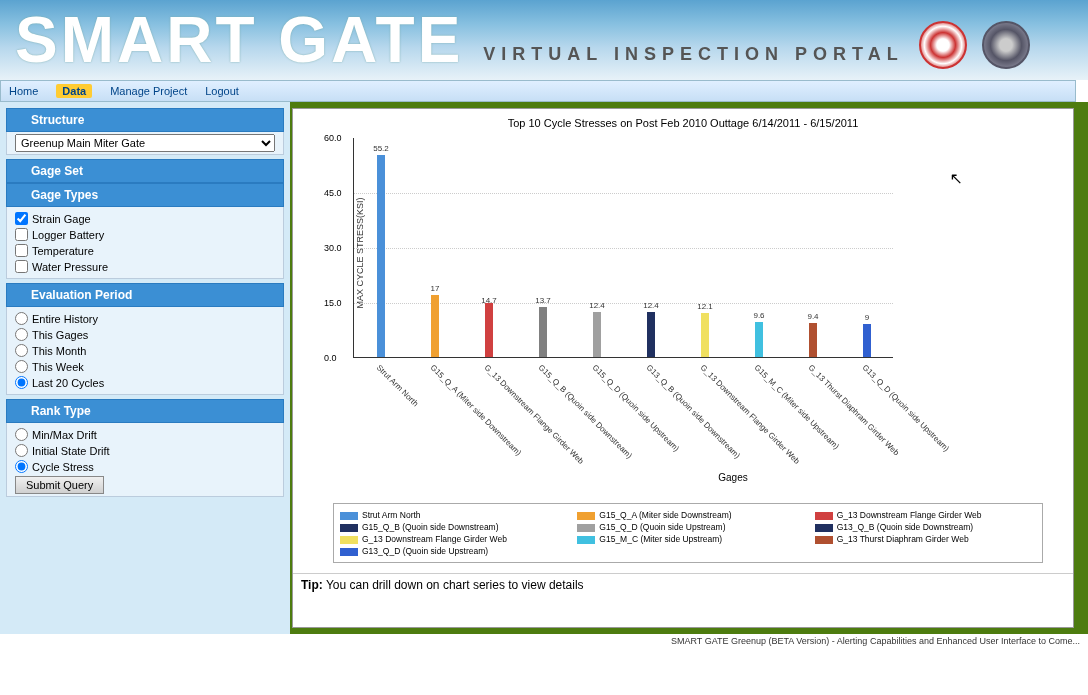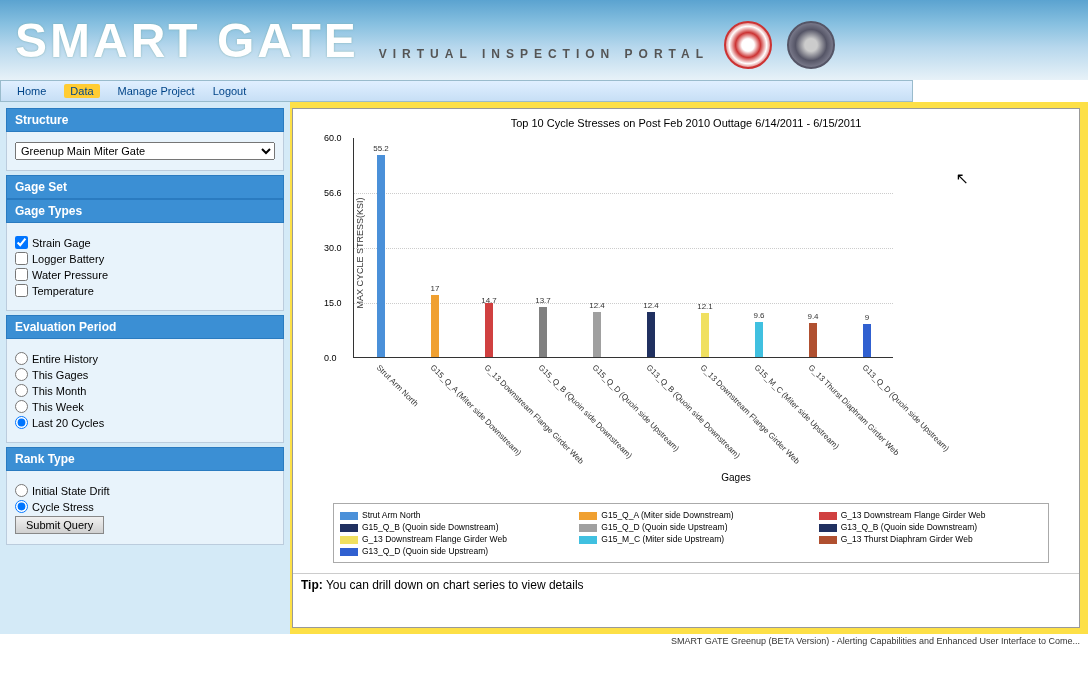--- a/index.html
+++ b/index.html
@@ -7,68 +7,68 @@
   
   .header-banner {
     width: 1088px; height: 80px;
     background: linear-gradient(to bottom, #5ba3d0 0%, #87c0e0 30%, #b8d8ed 60%, #e8f2f8 100%);
     position: relative;
     display: flex;
     align-items: center;
   }
   .banner-title {
     font-family: "Arial Black", Arial, sans-serif;
-    font-size: 48px; font-weight: 900;
+    font-size: 64px; font-weight: 900;
     color: #fff; letter-spacing: 3px;
     padding-left: 15px;
     text-shadow: 0 0 2px #7aa;
   }
   .banner-subtitle {
-    font-size: 12px; letter-spacing: 6px;
+    font-size: 18px; letter-spacing: 6px;
     color: #555; font-weight: bold;
     margin-left: 20px; margin-top: 28px;
   }
   .seal { width: 48px; height: 48px; border-radius: 50%; margin-left: 15px; margin-top: 10px;}
   .seal1 { background: radial-gradient(circle, #fff 20%, #c33 40%, #fff 60%, #c33 80%); border: 2px solid #c33; }
   .seal2 { background: radial-gradient(circle, #ccc 20%, #556 50%, #889 80%); border: 2px solid #556; }
   
   .nav-bar {
-    width: 913px; height: 22px;
+    width: 1076px; height: 22px;
     background: linear-gradient(to bottom, #e0efff 0%, #c7dff5 100%);
     border: 1px solid #9bc;
     display: flex; align-items: center;
-    padding-left: 16px;
+    padding-left: 8px;
     gap: 18px;
   }
   .nav-item { font-size: 11px; color: #004488; cursor: pointer; }
-  .nav-item.active { background: #ffcc33; padding: 1px 6px; border-radius: 2px; font-weight: normal;}
+  .nav-item.active { background: #ffcc33; padding: 1px 6px; border-radius: 2px; font-weight: bold;}
   
   .main-layout { display: flex; width: 1088px; background: #d4eaf7; }
   
   .sidebar { width: 290px; padding: 6px; background: #d4eaf7; }
   .section-header {
     background: #3b8fd4; color: #fff;
-    padding: 4px 8px; font-size: 12px; font-weight: bold;
+    padding: 4px 24px; font-size: 12px; font-weight: bold;
     border: 1px solid #2a7bc0;
   }
   .section-body {
-    background: #e8f3fb; padding: 10px 8px;
+    background: #e8f3fb; padding: 2px 8px;
     border: 1px solid #bcd; border-top: none;
     margin-bottom: 4px;
   }
   .section-body select { width: 100%; font-size: 11px; padding: 1px;}
   .checkbox-row, .radio-row { display: flex; align-items: center; gap: 4px; margin: 3px 0; font-size: 11px;}
   .checkbox-row input, .radio-row input { margin: 0;}
   .submit-btn {
     background: linear-gradient(to bottom, #f0f0f0, #d0d0d0);
     border: 1px solid #888; padding: 2px 10px;
     font-size: 11px; cursor: pointer;
   }
   
-  .content { flex: 1; background: #fde047; padding: 6px 8px 6px 2px; }
+  .content { flex: 1; background: #4d7c0f; padding: 6px 14px 6px 2px; }
   .chart-panel {
     background: #fff; border: 1px solid #999;
     width: 100%; min-height: 520px;
     position: relative;
   }
   .chart-title { text-align: center; font-size: 11px; padding: 8px 0 4px 0; }
   
   .chart-area {
     position: relative; width: 540px; height: 220px;
     margin-left: 60px; margin-top: 5px;
@@ -144,25 +144,25 @@
         <label class="checkbox-row">
           <input type="checkbox" checked="" style="">
           <span>Strain Gage</span>
         </label>
         <label class="checkbox-row">
           <input type="checkbox" style="">
           <span>Logger Battery</span>
         </label>
         <label class="checkbox-row">
           <input type="checkbox" style="">
-          <span>Water Pressure</span>
+          <span>Temperature</span>
         </label>
         <label class="checkbox-row">
           <input type="checkbox" style="">
-          <span>Temperature</span>
+          <span>Water Pressure</span>
         </label>
       </div>
 
     <div class="section-header">Evaluation Period</div>
     <div class="section-body" id="eval-period-body">
         <label class="radio-row">
           <input type="radio" name="evalperiod" style="">
           <span>Entire History</span>
         </label>
         <label class="radio-row">
@@ -179,20 +179,23 @@
         </label>
         <label class="radio-row">
           <input type="radio" name="evalperiod" checked="" style="">
           <span>Last 20 Cycles</span>
         </label>
       </div>
 
     <div class="section-header">Rank Type</div>
     <div class="section-body" id="rank-type-body">
     <label class="radio-row">
+          <input type="radio" name="ranktype" style="">
+          <span>Min/Max Drift</span>
+        </label><label class="radio-row">
           <input type="radio" name="ranktype" style="">
           <span>Initial State Drift</span>
         </label><label class="radio-row">
           <input type="radio" name="ranktype" checked="" style="">
           <span>Cycle Stress</span>
         </label><button class="submit-btn">Submit Query</button></div>
 
   </div>
 
   <div class="content">
@@ -201,21 +204,21 @@
 
       <span class="cursor-icon">↖</span>
 
       <div class="chart-area" id="chart-area">
         <div class="y-label">MAX CYCLE STRESS(KSI)</div>
       <div class="y-tick" style="top: 220px;">0.0</div>
           <div class="y-tick" style="top: 165px;">15.0</div>
           <div class="grid-line" style="top: 165px;"></div>
           <div class="y-tick" style="top: 110px;">30.0</div>
           <div class="grid-line" style="top: 110px;"></div>
-          <div class="y-tick" style="top: 55px;">56.6</div>
+          <div class="y-tick" style="top: 55px;">45.0</div>
           <div class="grid-line" style="top: 55px;"></div>
           <div class="y-tick" style="top: 0px;">60.0</div>
           <div class="bar" style="left: 23px; height: 202.4px; background: rgb(74, 144, 217);"></div>
           <div class="bar-label" style="left: 27px; bottom: 204.4px;">55.2</div>
           <div class="x-tick" style="left: 27px;">Strut Arm North</div>
           <div class="bar" style="left: 77px; height: 62.3333px; background: rgb(240, 160, 48);"></div>
           <div class="bar-label" style="left: 81px; bottom: 64.3333px;">17</div>
           <div class="x-tick" style="left: 81px;">G15_Q_A (Miter side Downstream)</div>
           <div class="bar" style="left: 131px; height: 53.9px; background: rgb(208, 64, 64);"></div>
           <div class="bar-label" style="left: 135px; bottom: 52px;">14.7</div>

